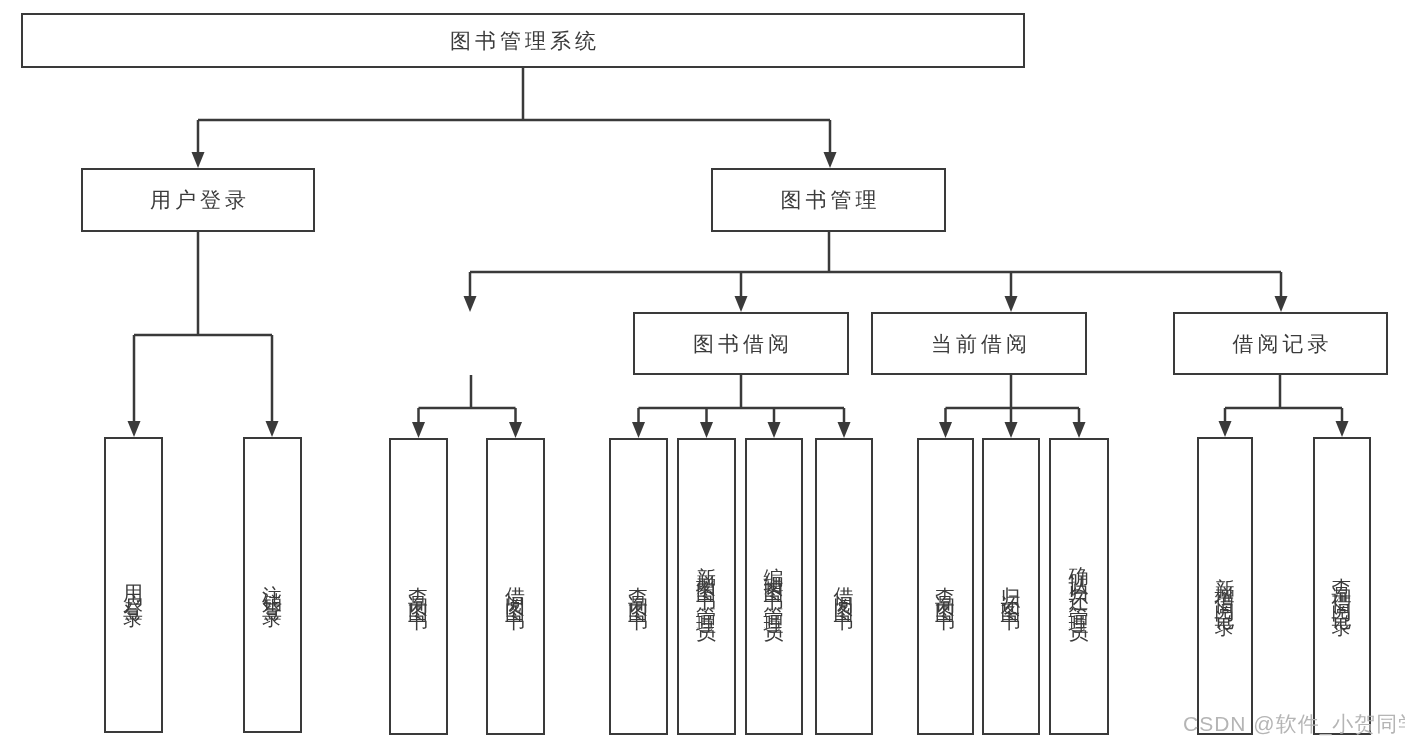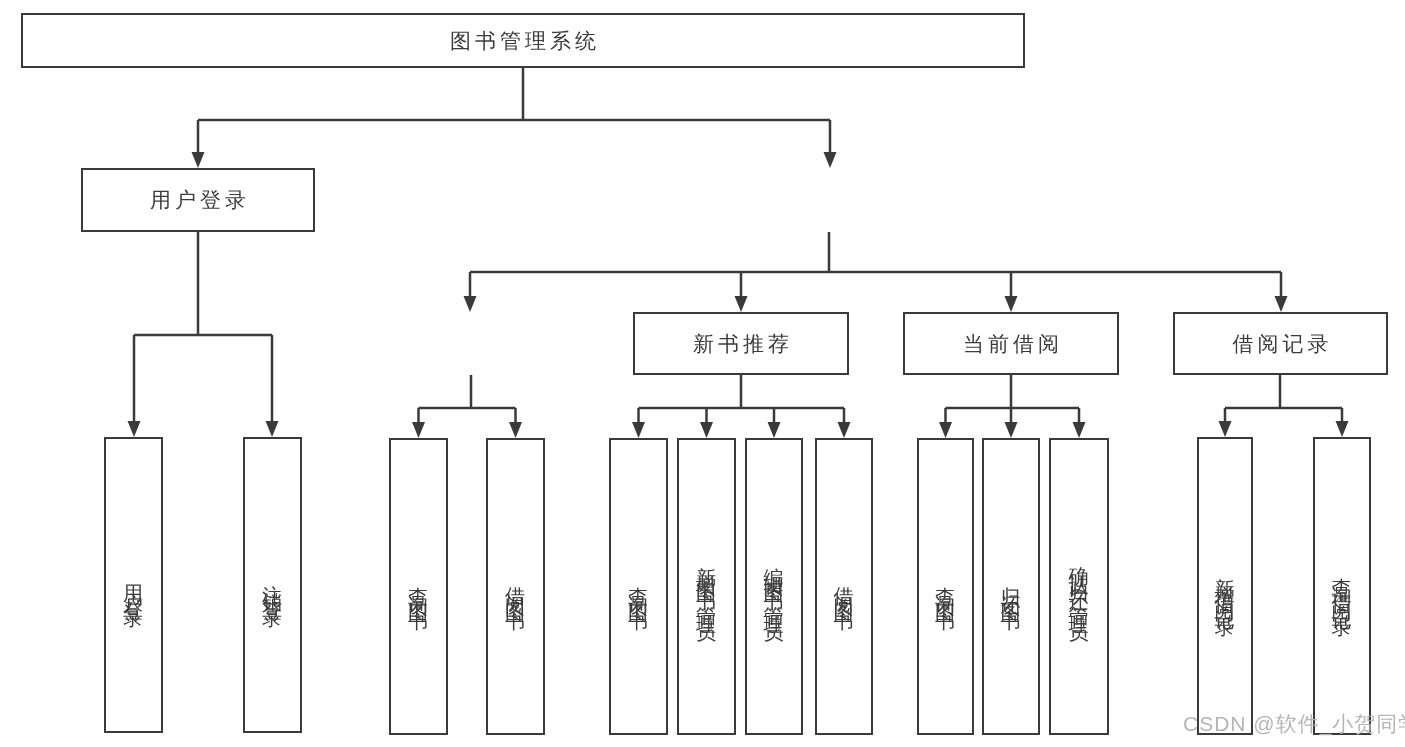--- a/index.html
+++ b/index.html
@@ -89,25 +89,28 @@
     </g>
   </svg>
 
   <div class="node node-h" style="left:21px;top:13px;width:1004px;height:55px;">
     <span class="htext">图书管理系统</span>
   </div>
 
   <div class="node node-h" style="left:81px;top:168px;width:234px;height:64px;">
     <span class="htext">用户登录</span>
   </div>
+  <div class="node node-h" style="left:711px;top:168px;width:235px;height:64px;">
+    <span class="htext">图书管理</span>
+  </div>
 
   <div class="node node-h" style="left:633px;top:312px;width:216px;height:63px;">
-    <span class="htext">新书推荐</span>
+    <span class="htext">图书借阅</span>
   </div>
-  <div class="node node-h" style="left:903px;top:312px;width:216px;height:63px;">
+  <div class="node node-h" style="left:871px;top:312px;width:216px;height:63px;">
     <span class="htext">当前借阅</span>
   </div>
   <div class="node node-h" style="left:1173px;top:312px;width:215px;height:63px;">
     <span class="htext">借阅记录</span>
   </div>
 
   <div class="node node-v" style="left:104px;top:437px;width:59px;height:296px;">
     <span class="vtext">用户登录</span>
   </div>
   <div class="node node-v" style="left:243px;top:437px;width:59px;height:296px;">

